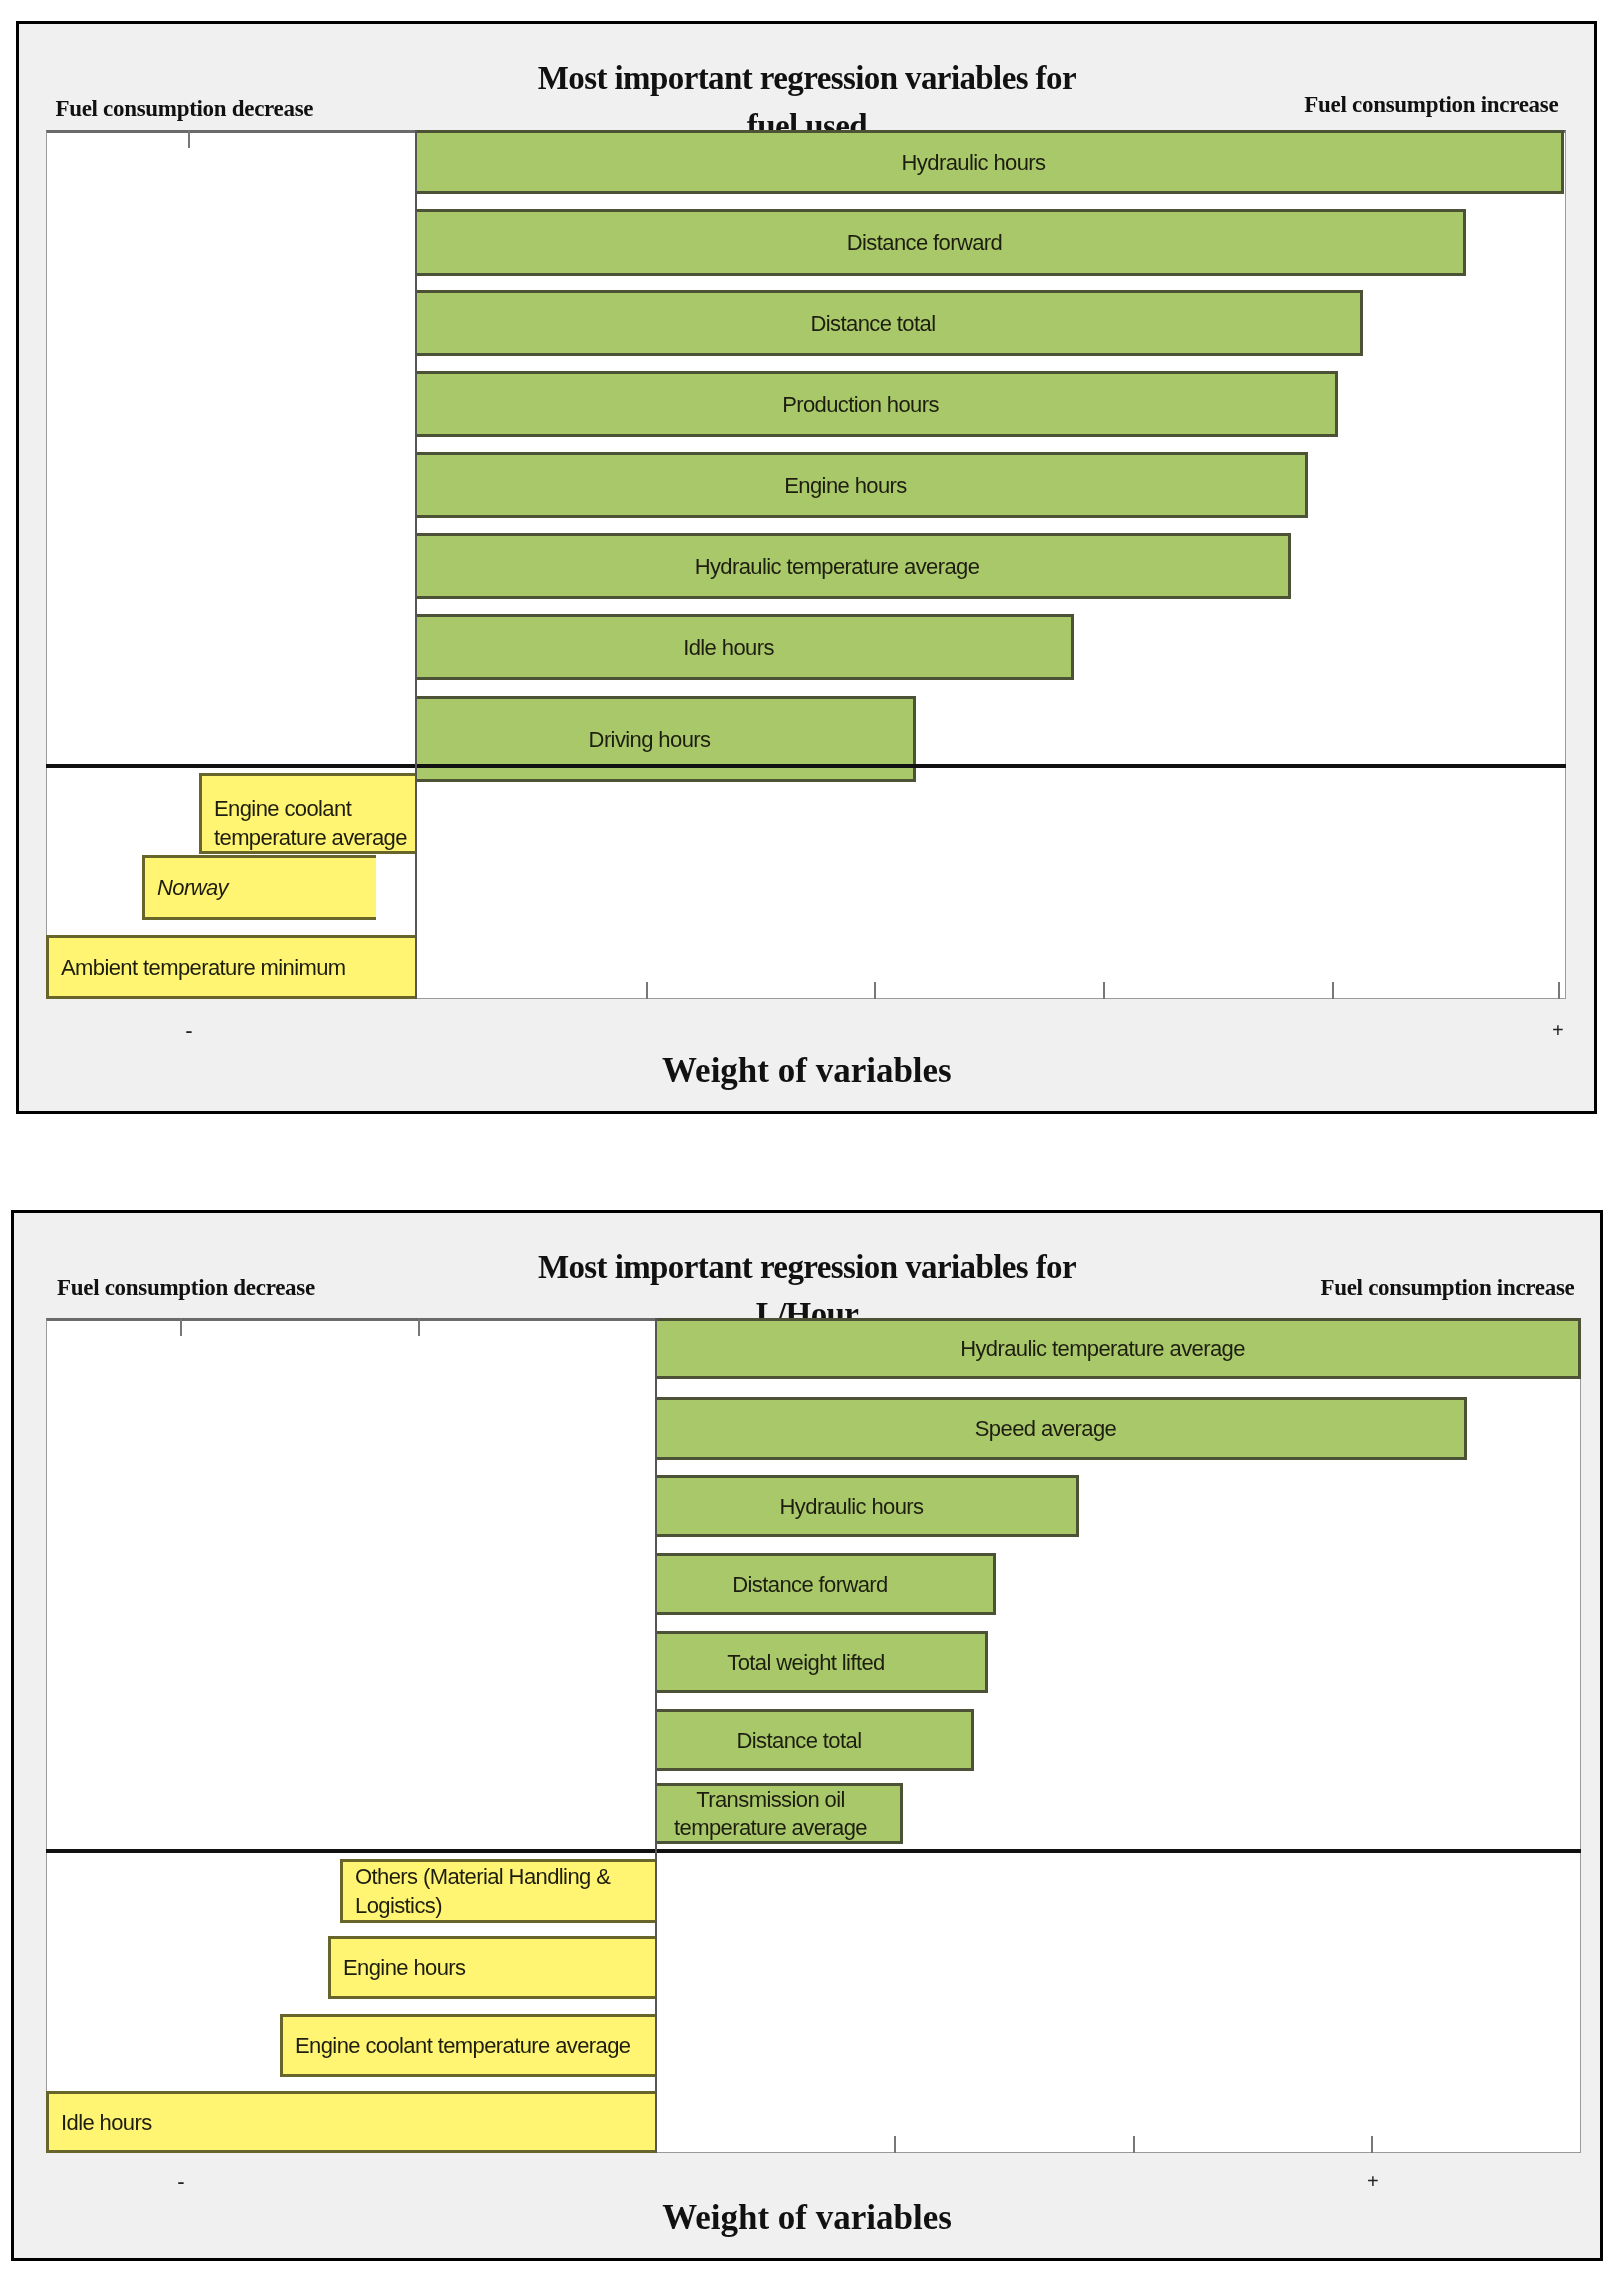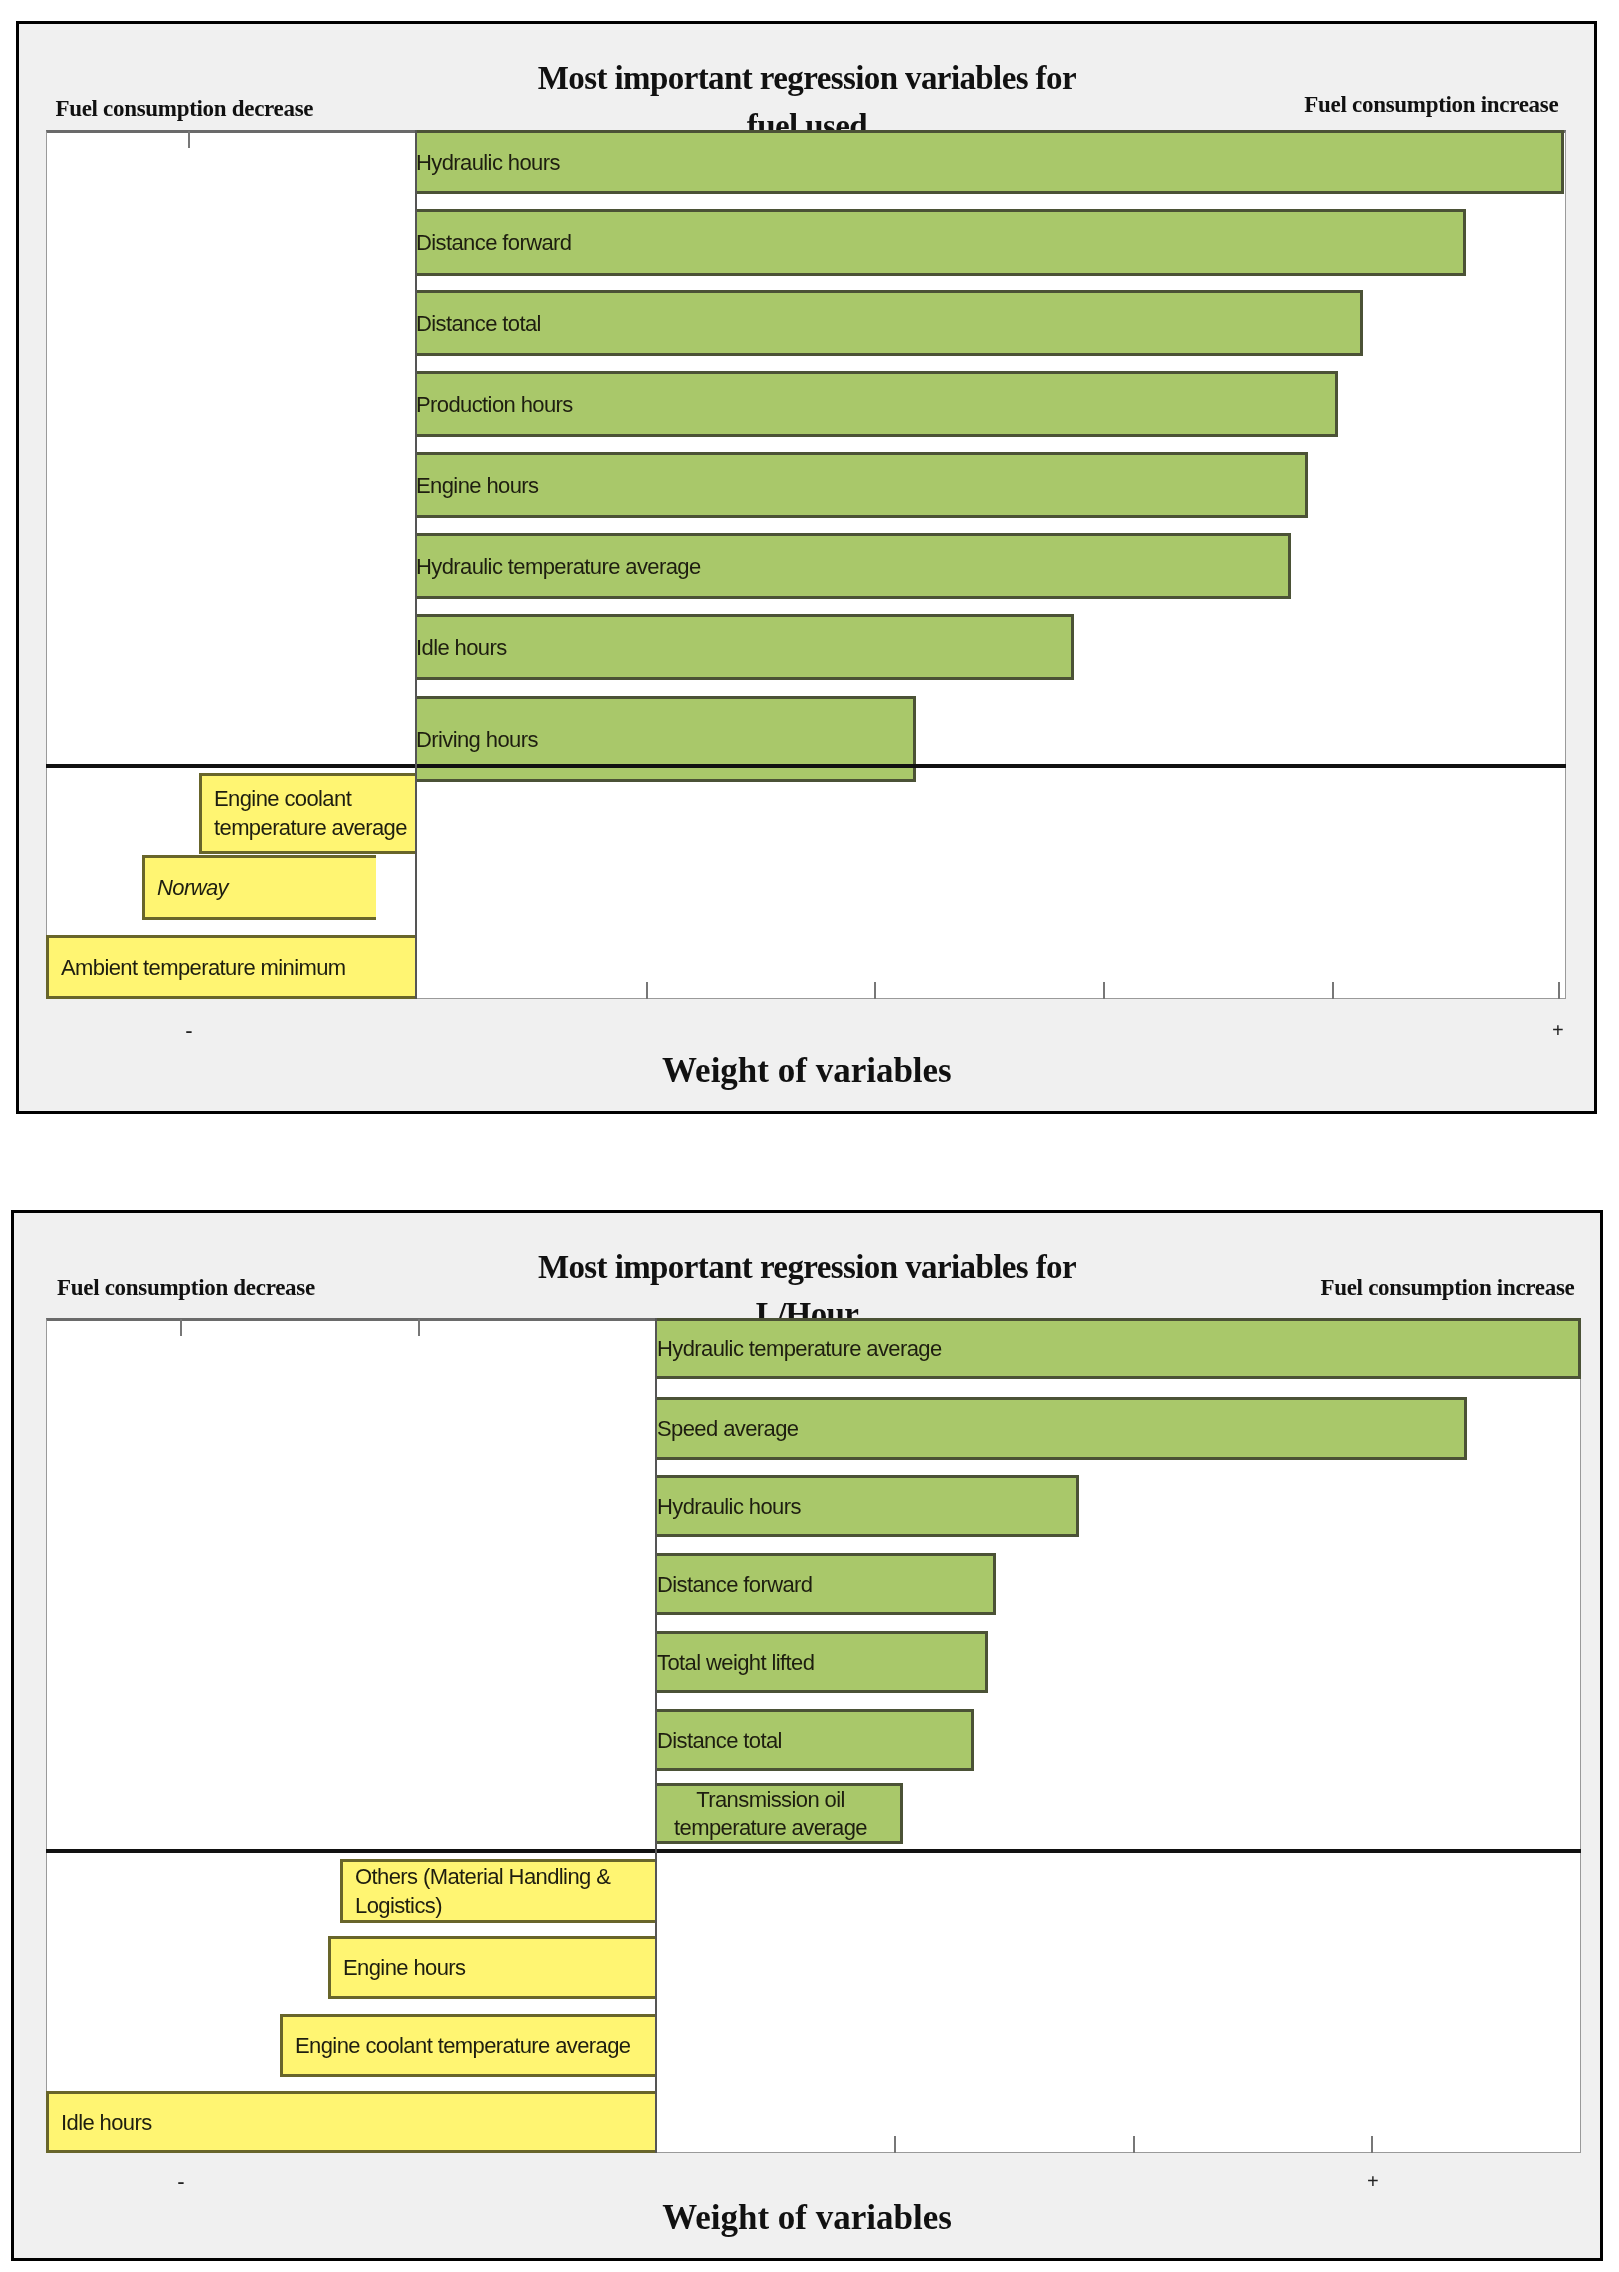--- a/index.html
+++ b/index.html
@@ -18,21 +18,21 @@
   }
   .plot {
     position:absolute; background:#fff; border:1.8px solid #9a9a9a; box-sizing:border-box;
     border-top:3.6px solid #6a6a6a;
   }
   .bar {
     position:absolute; box-sizing:border-box;
     font-family:"Liberation Sans", sans-serif; font-size:22px; color:#1e1e10;
     display:flex; align-items:center; letter-spacing:-0.6px; line-height:27px;
   }
-  .bar.pos { background:#a9c86a; border:3px solid #4b5236; border-left:none; justify-content:flex-start; padding-right:30px; }
+  .bar.pos { background:#a9c86a; border:3px solid #4b5236; border-left:none; justify-content:center; padding-right:30px; }
   .bar.neg { background:#fff572; border:3px solid #68652a; border-right:none; justify-content:flex-start; padding-left:12px; }
   .bar span { white-space:pre-line; }
   .zero-axis { position:absolute; width:2.4px; background:#555; }
   .divider { position:absolute; height:4.3px; background:#111; }
   .tick { position:absolute; width:1.8px; height:17px; background:#777; }
   .tick-label {
     position:absolute; font-family:"Liberation Serif", serif; font-weight:bold; font-size:20.7px; color:#222;
     transform:translateX(-50%);
   }
   .axis-title {
@@ -91,21 +91,21 @@
     <div class="bar pos" style="left: 416px; top: 533px; width: 875px; height: 66px; position: absolute;">
       <span>Hydraulic temperature average</span>
     </div>
     <div class="bar pos" style="left: 416px; top: 614px; width: 658px; height: 66px; position: absolute;">
       <span>Idle hours</span>
     </div>
     <div class="bar pos" style="left: 416px; top: 696px; width: 500px; height: 86px; position: absolute;">
       <span>Driving hours</span>
     </div>
     <div class="divider" style="left: 46px; top: 764px; width: 1520px; position: absolute;"></div>
-    <div class="bar neg" style="left: 199px; top: 773px; width: 218px; height: 81px; position: absolute; line-height: 29px; align-items: flex-start; padding-top: 8px;">
+    <div class="bar neg" style="left: 199px; top: 773px; width: 218px; height: 81px; position: absolute; line-height: 29px; align-items: flex-start; padding-top: 18px;">
       <span>Engine coolant
 temperature average</span>
     </div>
     <div class="bar neg" style="left: 142px; top: 855px; width: 234px; height: 65px; position: absolute; font-style: italic;">
       <span>Norway</span>
     </div>
     <div class="bar neg" style="left: 46px; top: 935px; width: 370px; height: 64px; position: absolute;">
       <span>Ambient temperature minimum</span>
     </div>
     <div class="zero-axis" style="left: 415px; top: 130px; height: 869px; position: absolute;"></div>

